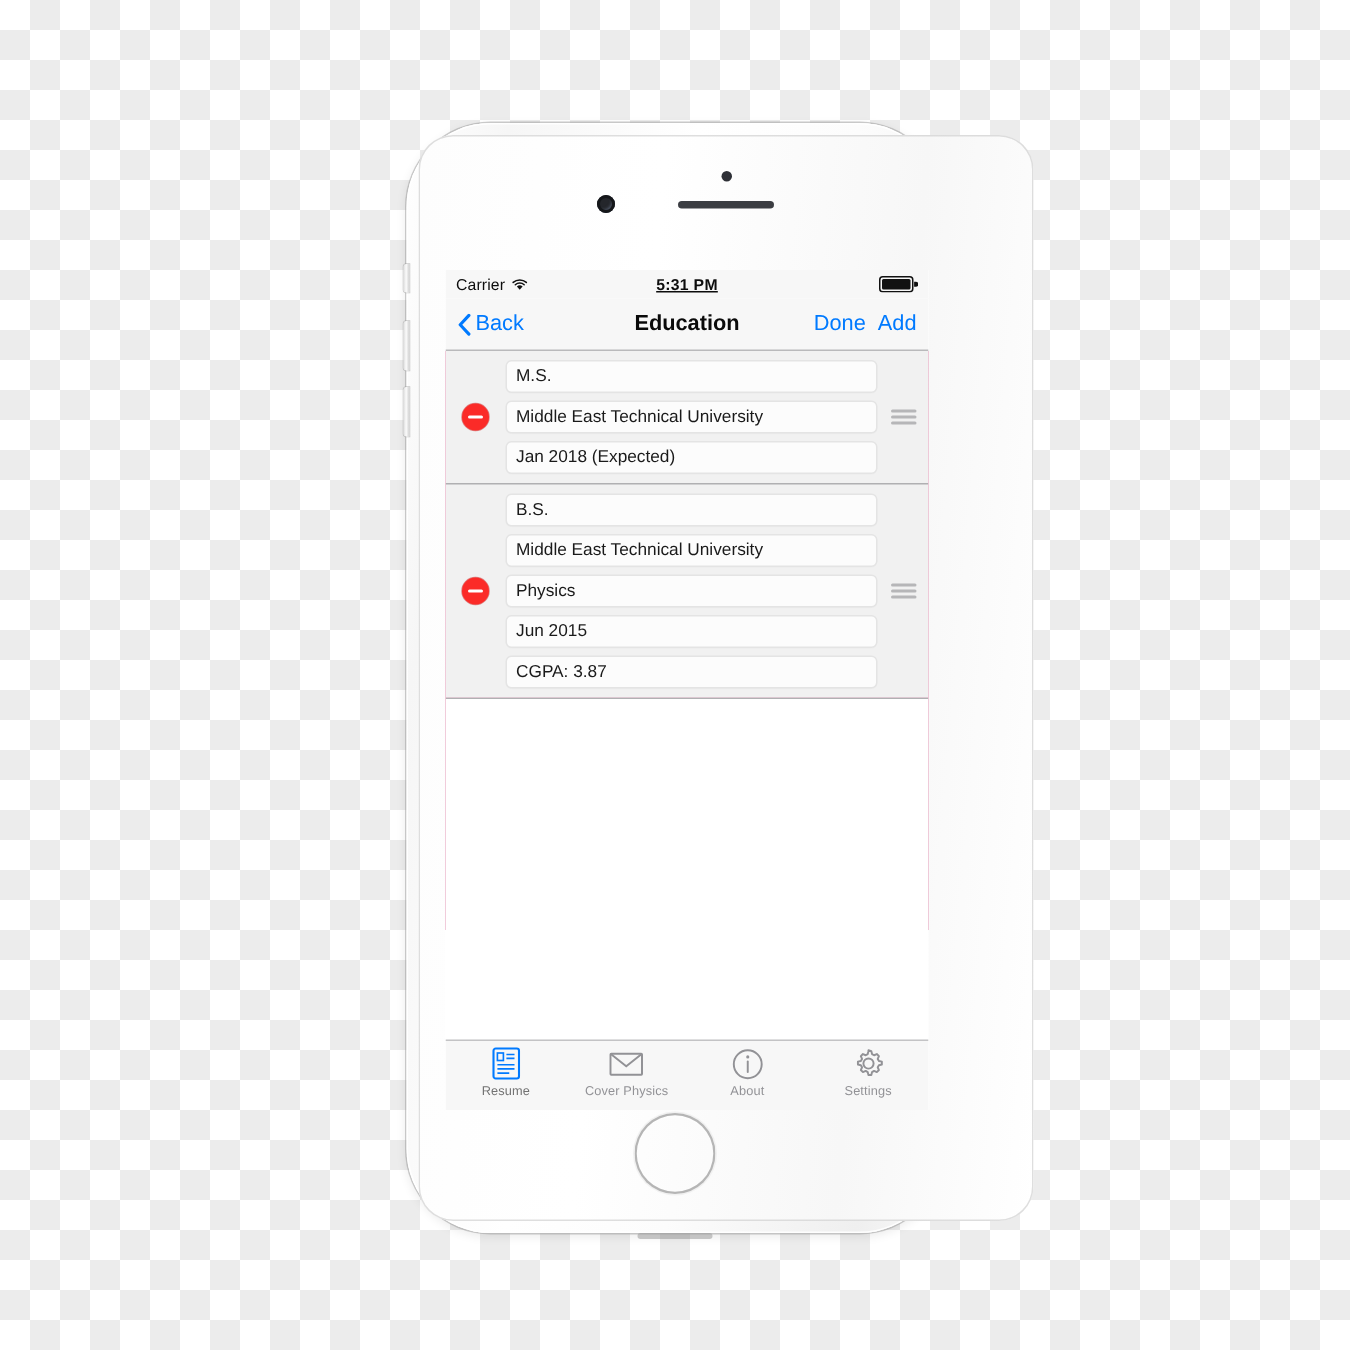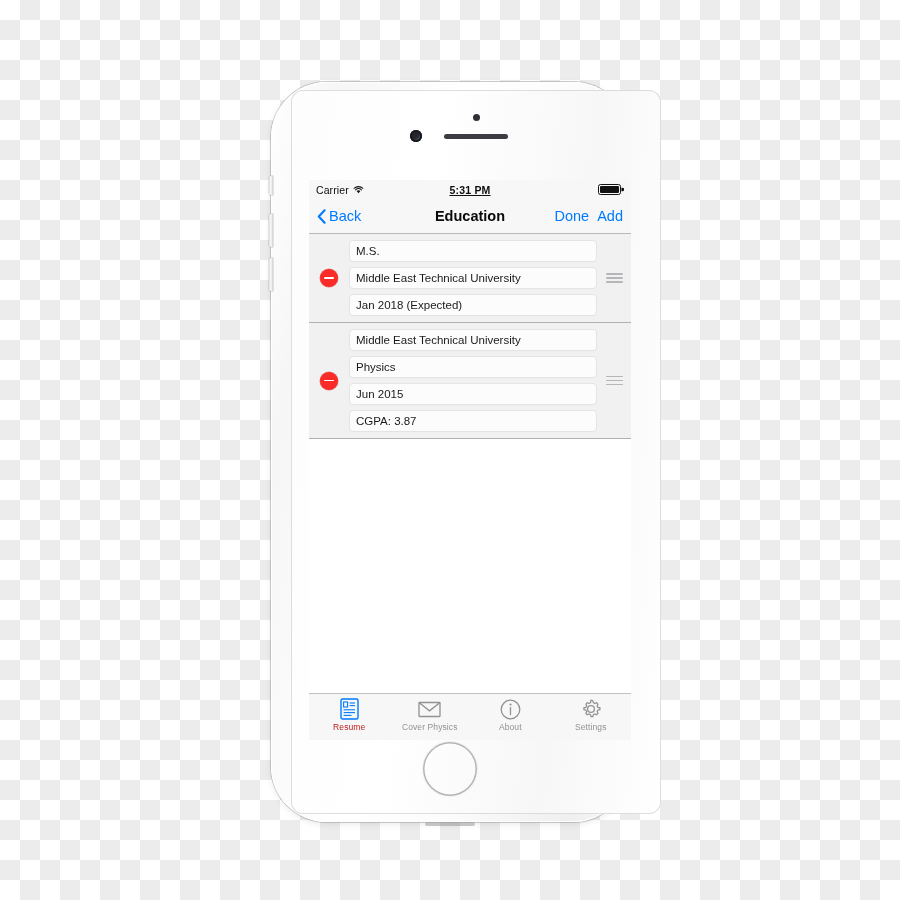--- a/index.html
+++ b/index.html
@@ -21,22 +21,22 @@
   #phone-frame{
     position:absolute; left:271px; top:82px; width:358px; height:740px;
     border-radius:56px;
     background:linear-gradient(100deg,#ffffff 0%,#f6f6f6 14%,#ffffff 40%,#fcfcfc 62%,#efefef 88%,#fbfbfb 100%);
     box-shadow:
       0 0 0 1px rgba(160,160,160,.55),
       inset 0 0 0 1px rgba(255,255,255,.9),
       0 2px 7px rgba(0,0,0,.09);
   }
   #phone-inner-bezel{
-    position:absolute; left:20px; top:8px; width:370px; height:724px;
-    border-radius:12px;
+    position:absolute; left:8px; top:8px; width:410px; height:724px;
+    border-radius:23px;
     background:linear-gradient(95deg,#fdfdfd 0%,#ffffff 35%,#f7f7f7 72%,#ffffff 100%);
     box-shadow:inset 0 0 0 1px rgba(205,205,205,.65);
   }
   
   .side-btn{
     position:absolute; background:linear-gradient(90deg,#dcdcdc,#fbfbfb 45%,#cfcfcf);
     box-shadow:0 0 0 .5px rgba(150,150,150,.5);
   }
   #silent-switch{ left:-2px; top:94px; width:4px; height:19px; border-radius:2px 0 0 2px;}
   #volume-up{ left:-2px; top:132px; width:4px; height:33px; border-radius:2px 0 0 2px;}
@@ -165,21 +165,21 @@
   #tab-bar{
     position:absolute; left:0; bottom:0; width:100%; height:47px;
     background:#f7f7f7; border-top:.5px solid #c3c3c5;
     display:flex; align-items:flex-start; padding-top:4px;
   }
   .tab-item{
     flex:1 1 0; display:flex; flex-direction:column;
     align-items:center; gap:2px; cursor:pointer;
     color:#929296;
   }
-  .tab-item.selected{ color:#b91c1c; }
+  .tab-item.selected{ color:#737373; }
   .tab-icon{ height:22px; display:flex; align-items:center; justify-content:center; }
   .tab-label{ font-size:8.5px; letter-spacing:.1px; }
 </style>
 </head>
 <body>
 
 <div id="phone-frame">
   <div class="side-btn" id="silent-switch"></div>
   <div class="side-btn" id="volume-up"></div>
   <div class="side-btn" id="volume-down"></div>
@@ -249,20 +249,21 @@
                 <span></span>
             </div>
           </div>
         </div>
 
         <div class="edu-section">
           <div class="delete-button">
             <div class="minus-circle"></div>
           </div>
           <div class="field-stack">
+            <div class="edu-field">B.S.</div>
             <div class="edu-field">Middle East Technical University</div>
             <div class="edu-field">Physics</div>
             <div class="edu-field">Jun 2015</div>
             <div class="edu-field">CGPA: 3.87</div>
           </div>
           <div class="reorder-handle">
             <div class="reorder-bars">
               <span></span>
                 <span></span>
                 <span></span>

